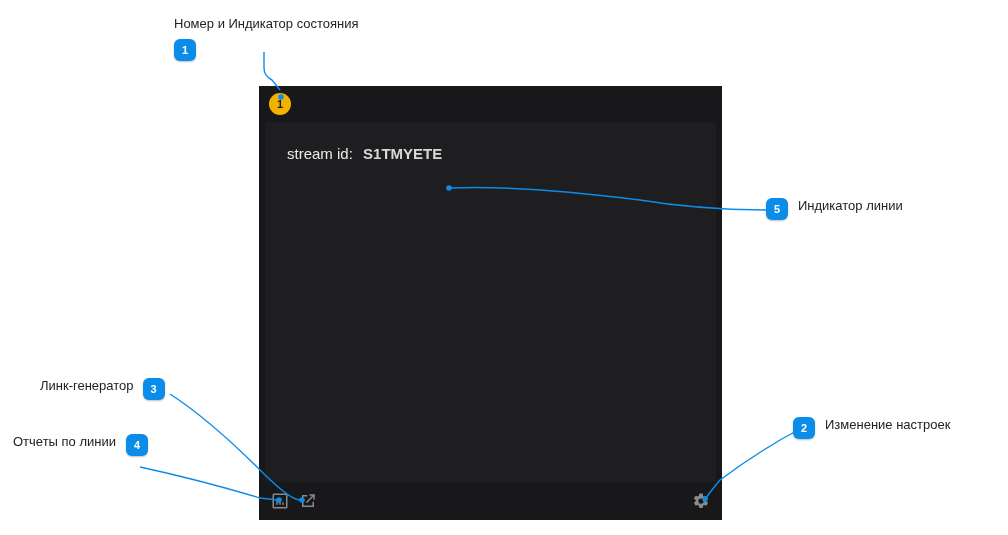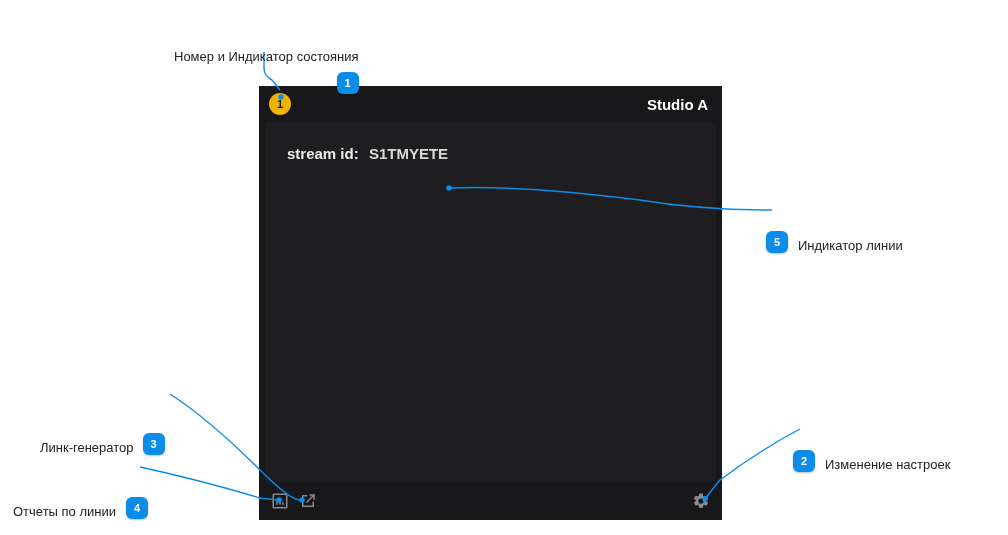--- a/index.html
+++ b/index.html
@@ -55,21 +55,21 @@
   .panel-body {
     flex: 1;
     background: #1e1e20;
     margin: 0 6px 0 6px;
     padding: 20px 22px;
     color: #d9d9d9;
     font-size: 15px;
     line-height: 1.55;
   }
   .kv { white-space: nowrap; }
-  .kv .k { font-weight: 700; color: #ececec; }
+  .kv .k { font-weight: 400; color: #ececec; }
   .kv .v { font-weight: 700; color: #d9d9d9; margin-left: 6px; }
   .panel-footer {
     height: 38px;
     display: flex;
     align-items: center;
     padding: 0 12px;
     gap: 10px;
   }
   .footer-spacer { flex: 1; }
   .icon-btn {
@@ -79,25 +79,24 @@
     align-items: center;
     justify-content: center;
     cursor: pointer;
   }
   .icon-btn svg { width: 100%; height: 100%; display: block; }
 
   
   .callout {
     position: absolute;
     display: flex;
-    align-items: flex-end;
+    align-items: flex-start;
     gap: 10px;
     font-size: 13px;
     color: #222;
-    margin-top: 33px;
   }
   .callout .num {
     width: 22px; height: 22px;
     border-radius: 6px;
     background: #0c8ce9;
     color: #fff;
     font-size: 11px;
     font-weight: 700;
     display: flex;
     align-items: center;
@@ -108,21 +107,20 @@
   .callout.right .num { order: -1; }
   .callout.top  { flex-direction: column; gap: 8px; }
   .callout.top .label { order: -1; text-align: center; }
 </style>
 </head>
 <body>
 
 <div class="panel">
   <div class="panel-header">
     <div class="status-badge">1</div>
-    <div class="panel-title">Studio A</div>
   </div>
   <div class="panel-body">
     <div class="kv">
       <span class="k">stream id:</span>
       <span class="v">S1TMYETE</span>
     </div>
   </div>
   <div class="panel-footer">
     <div class="icon-btn" title="reports">
       <svg viewBox="0 0 24 24" fill="none" stroke="currentColor" stroke-width="2">
@@ -176,26 +174,26 @@
 <div class="callout top" style="left:174px; top:16px;">
   <span class="label">Номер и Индикатор состояния</span>
   <span class="num">1</span>
 </div>
 
 <div class="callout right" style="left:766px; top:198px;">
   <span class="num">5</span>
   <span class="label">Индикатор линии</span>
 </div>
 
-<div class="callout" style="left:40px; top:400px;gap:9px;">
+<div class="callout" style="left:40px; top:378px;gap:9px;">
   <span class="label">Линк-генератор</span>
   <span class="num">3</span>
 </div>
 
-<div class="callout" style="left:13px; top:464px;">
+<div class="callout" style="left:13px; top:434px;">
   <span class="label">Отчеты по линии</span>
   <span class="num">4</span>
 </div>
 
 <div class="callout right" style="left:793px; top:417px;">
   <span class="num">2</span>
   <span class="label">Изменение настроек</span>
 </div>
 
 </body></html>

